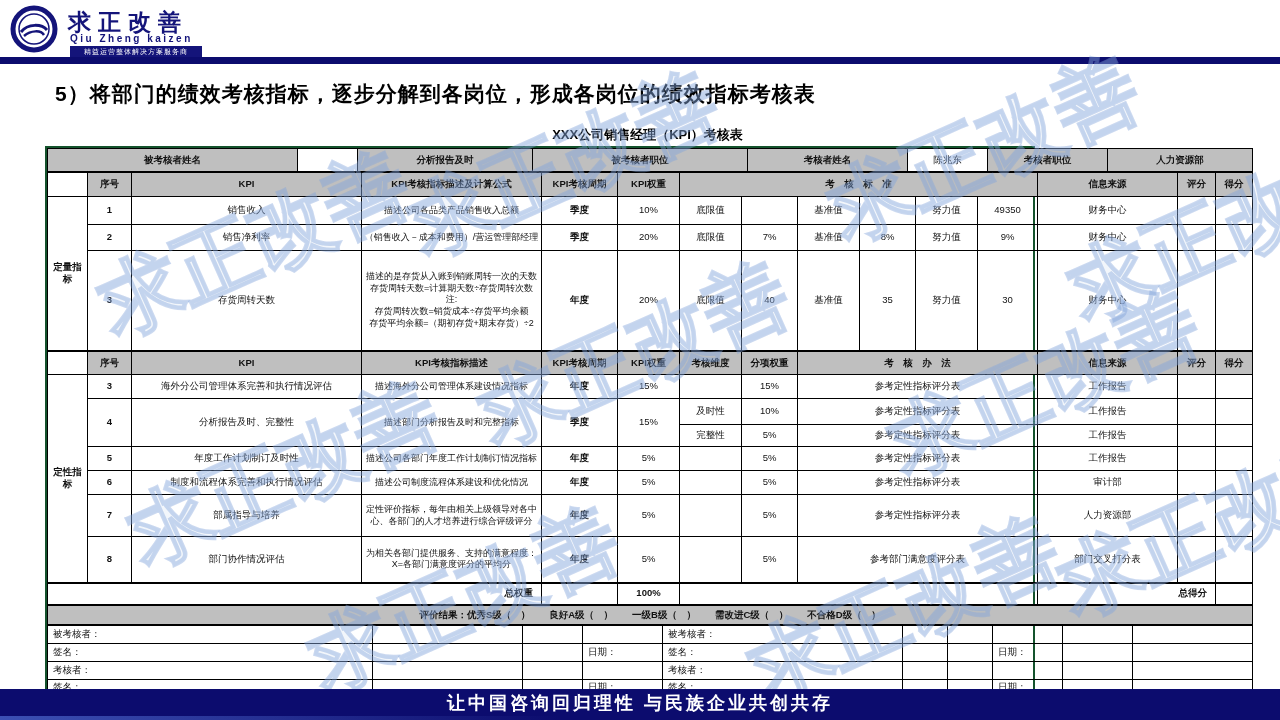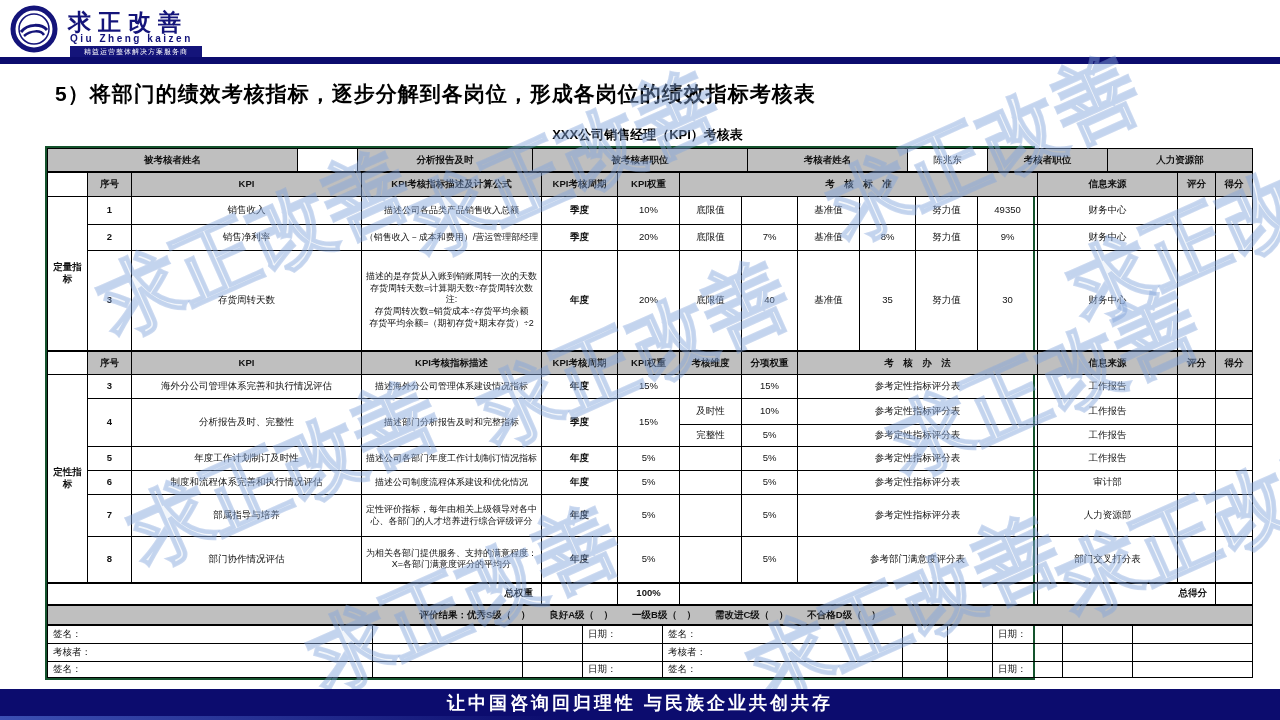--- a/index.html
+++ b/index.html
@@ -311,20 +311,32 @@
           <col style="width:80px">
         <col style="width:240px">
           <col style="width:45px">
           <col style="width:45px">
           <col style="width:70px">
         <col style="width:70px">
           <col style="width:120px">
       </colgroup>
       <tbody id="confirm-body">
           <tr style="height: 18px;">
+            <td class="left">被考核者：</td>
+            <td></td>
+            <td></td>
+            <td></td>
+            <td class="left">被考核者：</td>
+            <td></td>
+            <td></td>
+            <td></td>
+            <td></td>
+            <td></td>
+          </tr>
+          <tr style="height: 18px;">
             <td class="left">签名：</td>
             <td></td>
             <td></td>
             <td class="left">日期：</td>
             <td class="left">签名：</td>
             <td></td>
             <td></td>
             <td class="left">日期：</td>
             <td></td>
             <td></td>

